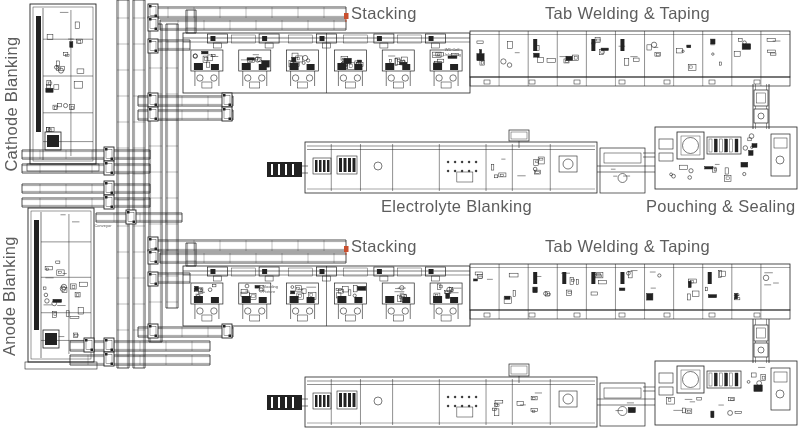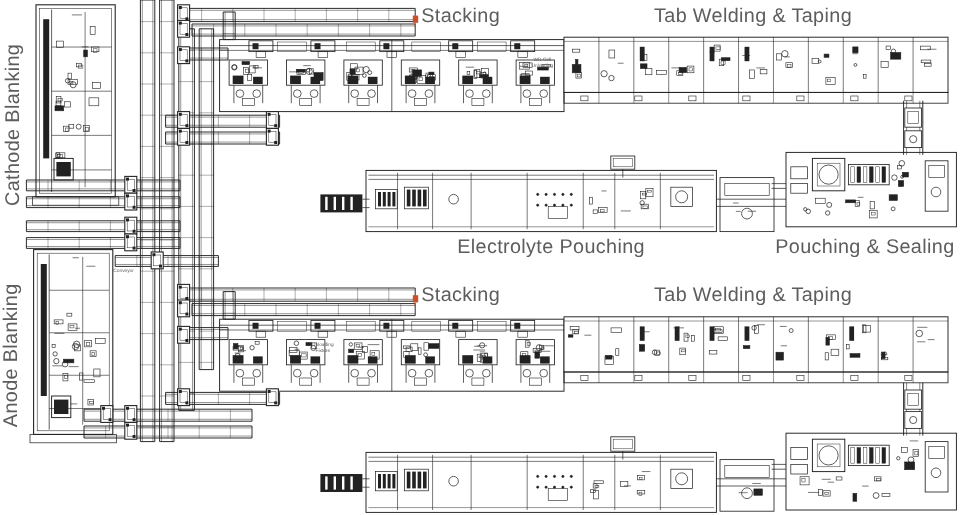--- a/index.html
+++ b/index.html
@@ -1204,21 +1204,21 @@
         <line x1="346" y1="252" x2="346" y2="255" stroke="#c94f2e" stroke-width="1"></line>
       </g>
     </svg>
 
   <div class="lbl lbl-rot" id="l-cath">Cathode Blanking</div>
   <div class="lbl lbl-rot" id="l-anode">Anode Blanking</div>
   <div class="lbl" id="l-stack-t">Stacking</div>
   <div class="lbl" id="l-tab-t">Tab Welding &amp; Taping</div>
   <div class="lbl" id="l-stack-b">Stacking</div>
   <div class="lbl" id="l-tab-b">Tab Welding &amp; Taping</div>
-  <div class="lbl" id="l-elec">Electrolyte Pouching</div>
+  <div class="lbl" id="l-elec">Electrolyte Blanking</div>
   <div class="lbl" id="l-pouch">Pouching &amp; Sealing</div>
 
   <div class="tiny" id="t-cellunload">WD Cell
 Unloading</div>
   <div class="tiny" id="t-unloadfix">Unloading
 Fixture</div>
   <div class="tiny" id="t-conveyor">Conveyor</div>
 </div>
 
 </body></html>

